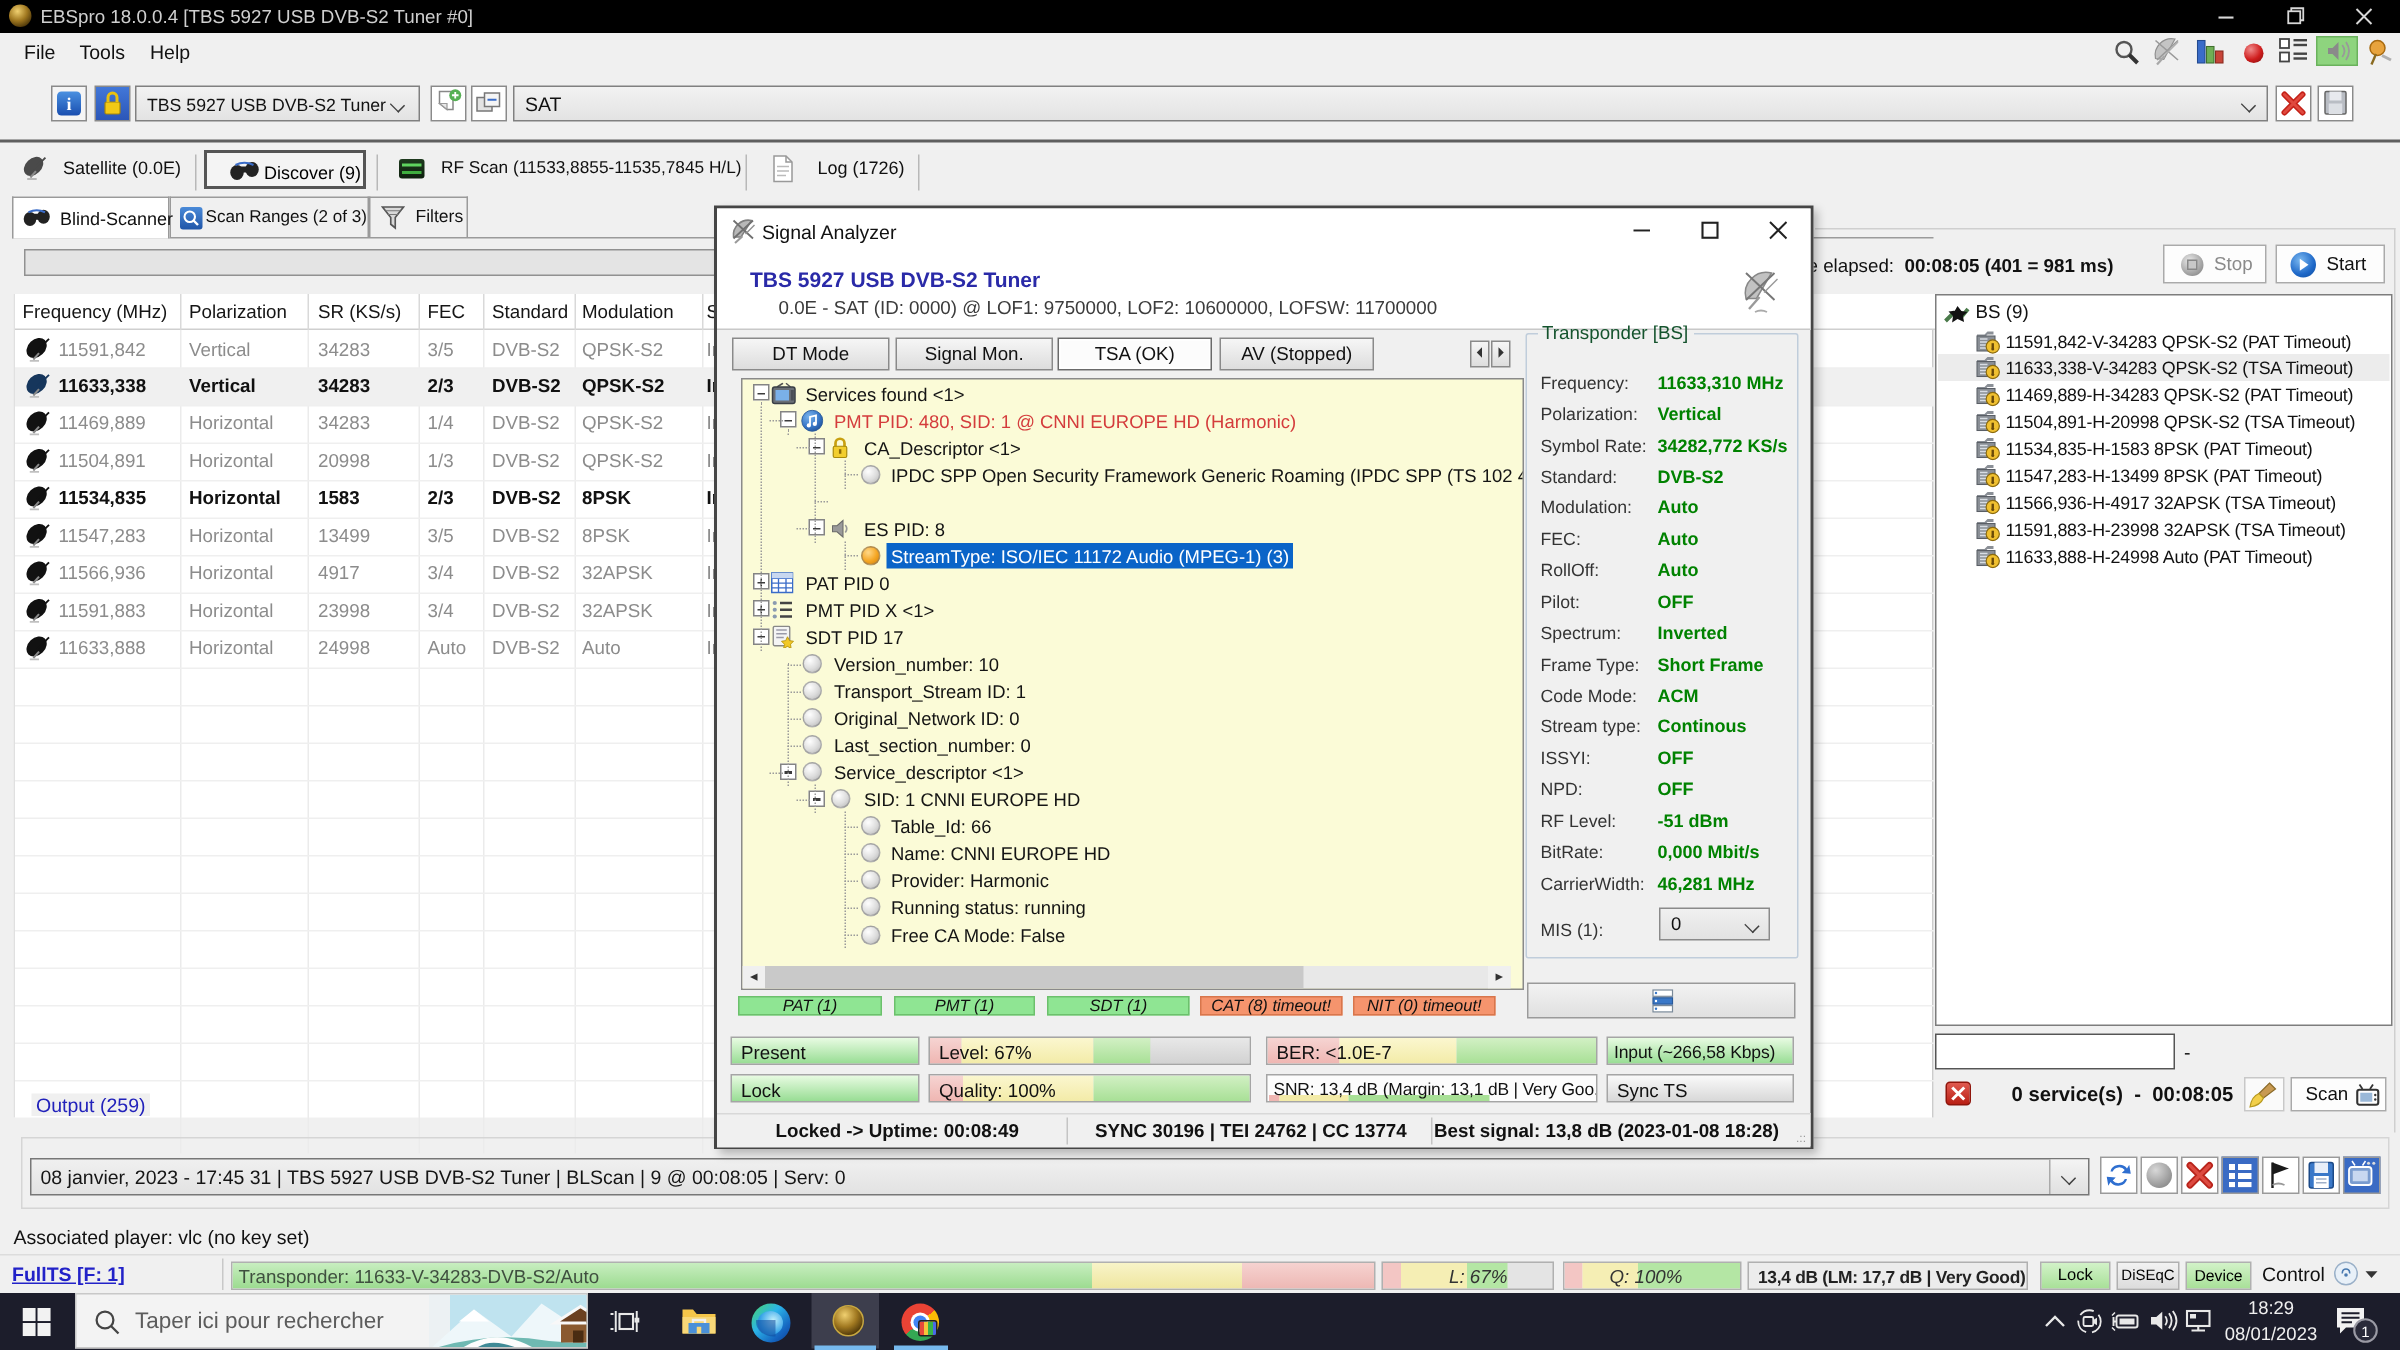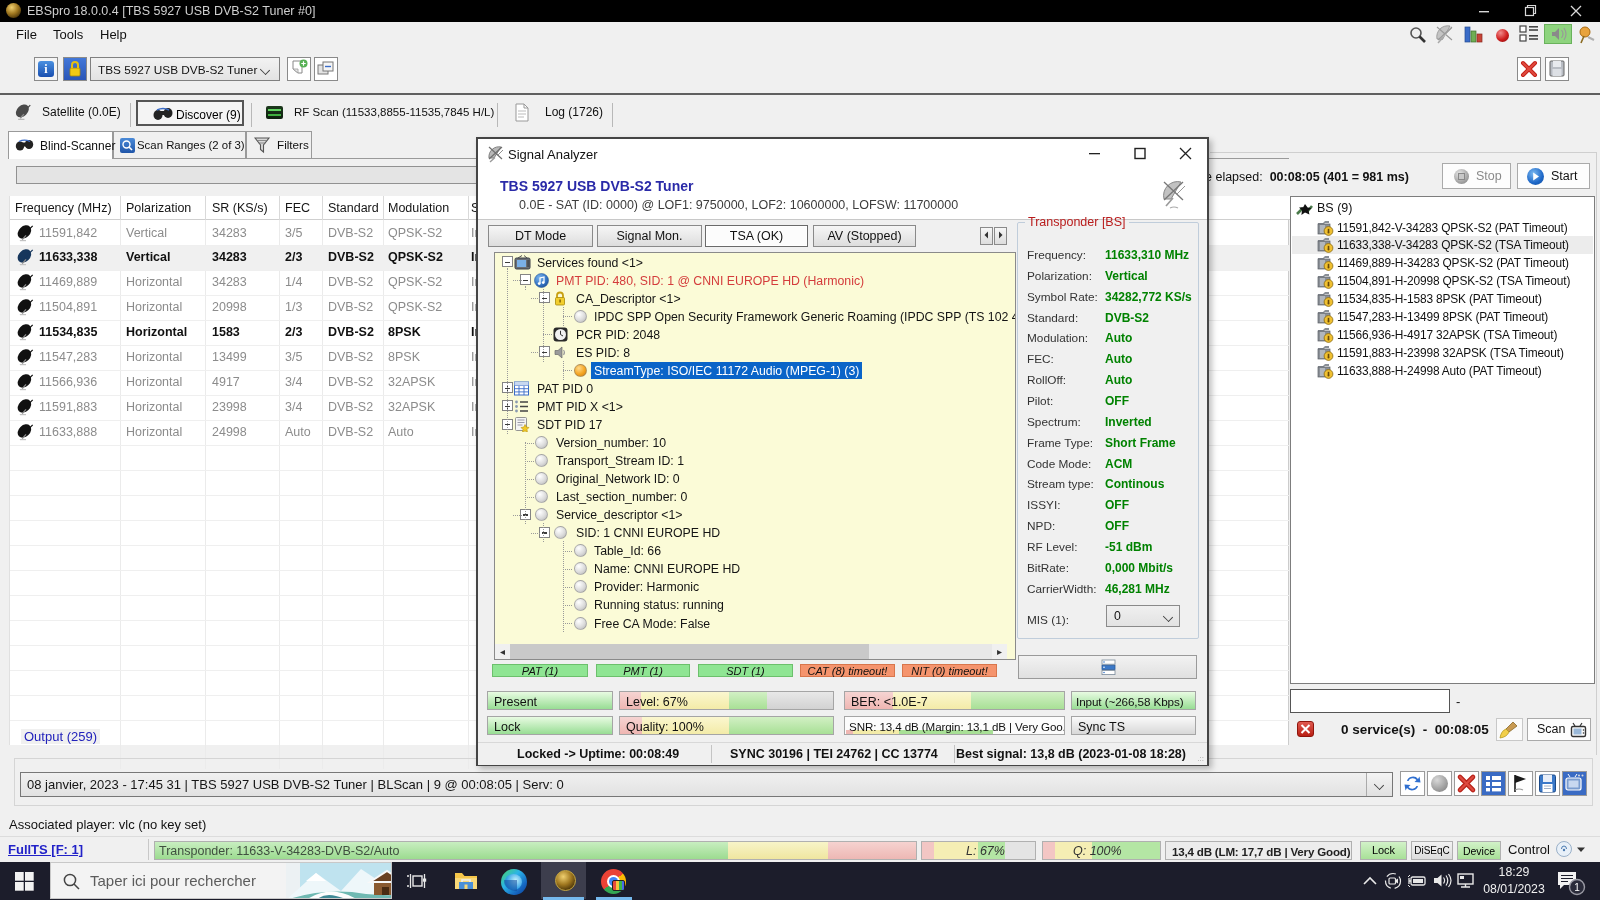--- a/index.html
+++ b/index.html
@@ -173,20 +173,24 @@
         <path d="M13.3 5.5 h4.4 M15.5 3.3 v4.4" stroke="#fff" stroke-width="1.2"></path>
       </svg>
   </div>
   <div class="tbtn" style="left:314px;background:#fff">
     <svg width="22" height="22">
         <rect x="3" y="7" width="10" height="9" fill="#e3e3e3" stroke="#777" stroke-width="1"></rect>
         <rect x="8" y="4" width="10" height="9" fill="#f5f5f5" stroke="#777" stroke-width="1"></rect>
         <path d="M10 8.5 h6" stroke="#3a6cc8" stroke-width="1.4"></path>
       </svg>
   </div>
+  <div class="combo" style="left:342px;width:1170px">
+      <div class="ctext">SAT</div>
+      <div class="chev" style="left:1152px"></div>
+    </div>
   <div class="tbtn" style="left:1517px;background:#fff;width:24px">
     <svg width="22" height="22">
         <path d="M5 5 L17 17 M17 5 L5 17" stroke="#c32017" stroke-width="4" stroke-linecap="round"></path>
         <path d="M5 5 L17 17 M17 5 L5 17" stroke="#e0493e" stroke-width="2" stroke-linecap="round"></path>
       </svg>
   </div>
   <div class="tbtn" style="left:1545px;background:#fff;width:24px">
     <svg width="22" height="22">
         <rect x="4" y="3" width="14" height="15" rx="1" fill="#b9bdc4" stroke="#666" stroke-width="1"></rect>
         <rect x="7" y="3" width="8" height="6" fill="#e8eaee"></rect>
@@ -770,28 +774,20 @@
 <svg class="abs" style="left:58px;top:1px" width="14" height="15">
           <path d="M4 7 v-2.5 a3 3 0 0 1 6 0 V7" fill="none" stroke="#c8a010" stroke-width="1.8"></path>
           <rect x="2.5" y="6.5" width="9" height="7.5" rx="1" fill="#f2ce2e" stroke="#a88a0a" stroke-width="0.8"></rect>
           <rect x="6.3" y="8.5" width="1.6" height="3" fill="#8a6a08"></rect>
         </svg>
 <div class="abs" style="left:81px;top:2px">CA_Descriptor &lt;1&gt;</div>
 </div>
 <div class="trrow" style="left:0;top:54.7px;width:512px">
 <div class="sphere" style="left:79px;top:2px;background:radial-gradient(circle at 35% 30%, #ffffff, #dcdcdc 55%, #b2b2b2);border:0.5px solid rgba(120,120,120,0.5)"></div>
 <div class="abs" style="left:99px;top:2px">IPDC SPP Open Security Framework Generic Roaming (IPDC SPP (TS 102 474) Anne</div>
-</div>
-<div class="trrow" style="left:0;top:72.7px;width:512px">
-<svg class="abs" style="left:58px;top:1px" width="15" height="15">
-          <rect x="0.5" y="0.5" width="14" height="14" rx="3" fill="#2a2a2a"></rect>
-          <circle cx="7.5" cy="7.5" r="5.5" fill="#f0f0f0"></circle>
-          <path d="M7.5 7.5 L7.5 3.8 M7.5 7.5 L10 9" stroke="#333" stroke-width="1"></path>
-        </svg>
-<div class="abs" style="left:81px;top:2px">PCR PID: 2048</div>
 </div>
 <div class="trrow" style="left:0;top:90.8px;width:512px">
 <div class="ebox" style="left:44px;top:2.5px">
           <div class="h"></div>
         </div>
 <svg class="abs" style="left:58px;top:1px" width="14" height="15">
           <path d="M2 5.5 h3 l4 -3.5 v11 l-4 -3.5 h-3 z" fill="#9a9a9a" stroke="#6a6a6a" stroke-width="0.7"></path>
           <path d="M10.5 5 q2 2.5 0 5" stroke="#9a9a9a" stroke-width="1.1" fill="none"></path>
         </svg>
 <div class="abs" style="left:81px;top:2px">ES PID: 8</div>
@@ -975,21 +971,21 @@
   <div id="dstatus">
     <div class="abs" style="left:39px;top:4px">Locked -&gt; Uptime: 00:08:49</div>
     <div class="abs" style="left:233px;top:2px;width:1px;height:18px;background:#c4c4c4"></div>
     <div class="abs" style="left:252px;top:4px">SYNC 30196 | TEI 24762 | CC 13774</div>
     <div class="abs" style="left:476px;top:2px;width:1px;height:18px;background:#c4c4c4"></div>
     <div class="abs" style="left:478px;top:4px">Best signal: 13,8 dB (2023-01-08 18:28)</div>
     <div class="abs" style="right:3px;bottom:2px;font-size:8px;color:#999;font-weight:normal">.::</div>
   </div>
 
   <fieldset style="position:absolute;left:539px;top:76px;width:182px;height:424px;border:1px solid #c0cddb;border-radius:2px">
-    <legend style="margin-left:7px;padding:0 3px;font-size:12.5px;color:#b91c1c">Transponder [BS]</legend>
+    <legend style="margin-left:7px;padding:0 3px;font-size:12.5px;color:#14532d">Transponder [BS]</legend>
   </fieldset>
   <div class="fsrow" style="left:549px;top:109.0px">Frequency:</div>
 <div class="fsval" style="left:627px;top:109.0px">11633,310 MHz</div>
 <div class="fsrow" style="left:549px;top:129.8px">Polarization:</div>
 <div class="fsval" style="left:627px;top:129.8px">Vertical</div>
 <div class="fsrow" style="left:549px;top:150.7px">Symbol Rate:</div>
 <div class="fsval" style="left:627px;top:150.7px">34282,772 KS/s</div>
 <div class="fsrow" style="left:549px;top:171.6px">Standard:</div>
 <div class="fsval" style="left:627px;top:171.6px">DVB-S2</div>
 <div class="fsrow" style="left:549px;top:192.4px">Modulation:</div>

